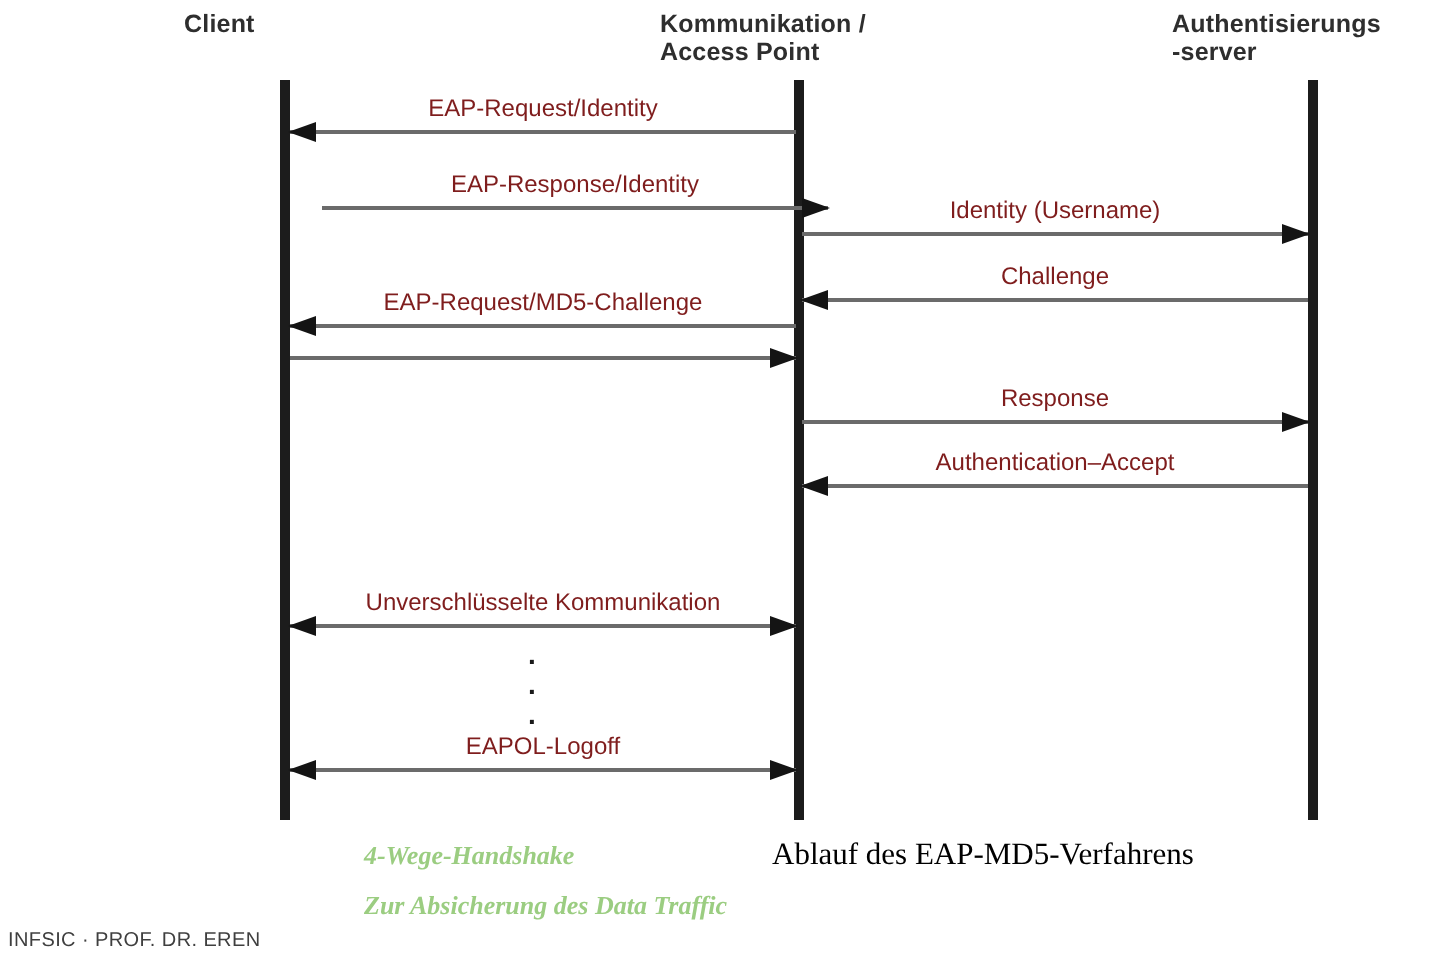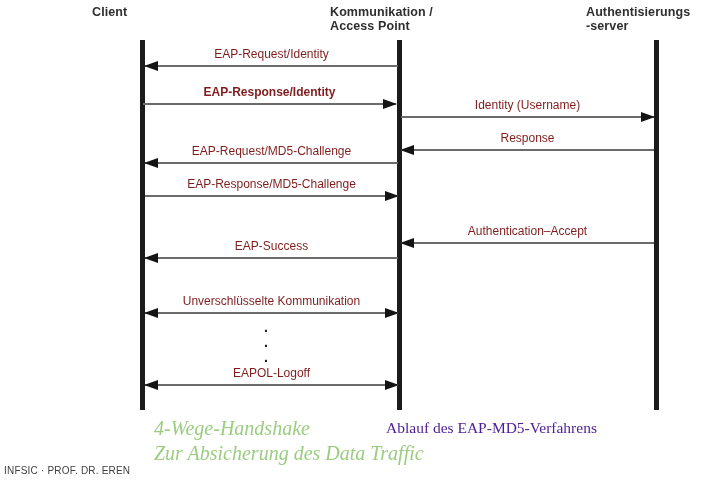--- a/index.html
+++ b/index.html
@@ -64,32 +64,33 @@
     color: #1a1a1a;
     white-space: pre-line;
   }
 
   
   .caption {
     position: absolute;
     left: 386px; top: 419px;
     font-family: "Liberation Serif", serif;
     font-size: 15.5px;
-    color: #4c1d95;
+    color: #000000;
     white-space: nowrap;
   }
   .annotation {
     position: absolute;
-    left: 154px; top: 416px;
+    left: 182px; top: 416px;
     font-family: "Liberation Serif", serif;
     font-style: italic;
-    font-size: 20px;
+    font-size: 13px;
     line-height: 24.5px;
     color: #9bcd81;
     white-space: nowrap;
+    font-weight: bold;
   }
   .footer {
     position: absolute;
     left: 4px; top: 465px;
     font-size: 10px;
     color: #3f3f3f;
     letter-spacing: 0.2px;
   }
 </style>
 </head>
@@ -113,69 +114,68 @@
   <div class="lifeline" style="left:397px;"></div>
   <div class="lifeline" style="left:654px;"></div>
 
   <div class="msg" style="top:48px; left:145px; width:253px;">
     <div class="msg-label">EAP-Request/Identity</div>
     <div class="msg-line">
         <span class="head hl"></span>
       </div>
   </div>
 
-  <div class="msg" style="top:86px; left:143px; width:253px;font-weight:bold;">
+  <div class="msg" style="top:86px; left:161px; width:253px;">
     <div class="msg-label">EAP-Response/Identity</div>
     <div class="msg-line">
         <span class="head hr"></span>
       </div>
   </div>
 
   <div class="msg" style="top:99px; left:401px; width:253px;">
     <div class="msg-label">Identity (Username)</div>
     <div class="msg-line">
         <span class="head hr"></span>
       </div>
   </div>
 
   <div class="msg" style="top:132px; left:401px; width:253px;">
-    <div class="msg-label">Response</div>
+    <div class="msg-label">Challenge</div>
     <div class="msg-line">
         <span class="head hl"></span>
       </div>
   </div>
 
   <div class="msg" style="top:145px; left:145px; width:253px;">
     <div class="msg-label">EAP-Request/MD5-Challenge</div>
     <div class="msg-line">
         <span class="head hl"></span>
       </div>
   </div>
 
   <div class="msg" style="top:178px; left:145px; width:253px;">
-    <div class="msg-label">EAP-Response/MD5-Challenge</div>
-    <div class="msg-line">
-        <span class="head hr"></span>
-      </div>
-  </div>
-
+    <div class="msg-line">
+        <span class="head hr"></span>
+      </div>
+  </div>
+
+  <div class="msg" style="top:193px; left:401px; width:253px;">
+    <div class="msg-label">Response</div>
+    <div class="msg-line">
+        <span class="head hr"></span>
+      </div>
+  </div>
 
   <div class="msg" style="top:225px; left:401px; width:253px;">
     <div class="msg-label">Authentication–Accept</div>
     <div class="msg-line">
         <span class="head hl"></span>
       </div>
   </div>
 
-  <div class="msg" style="top:240px; left:145px; width:253px;">
-    <div class="msg-label">EAP-Success</div>
-    <div class="msg-line">
-        <span class="head hl"></span>
-      </div>
-  </div>
 
   <div class="msg" style="top:295px; left:145px; width:253px;">
     <div class="msg-label">Unverschlüsselte Kommunikation</div>
     <div class="msg-line">
         <span class="head hl"></span>
         <span class="head hr"></span>
       </div>
   </div>
 
   <div class="dots">.

